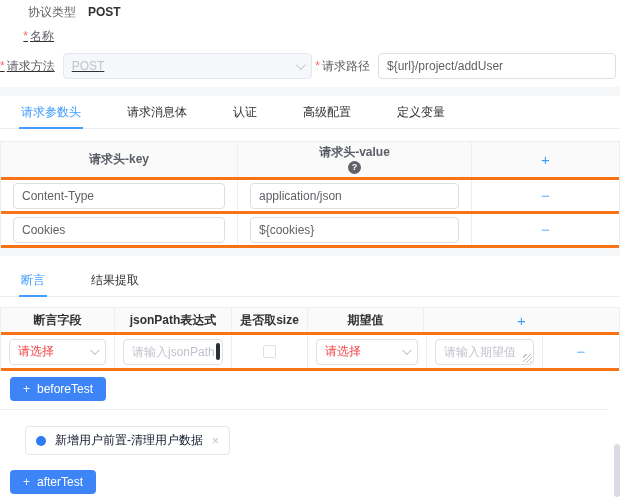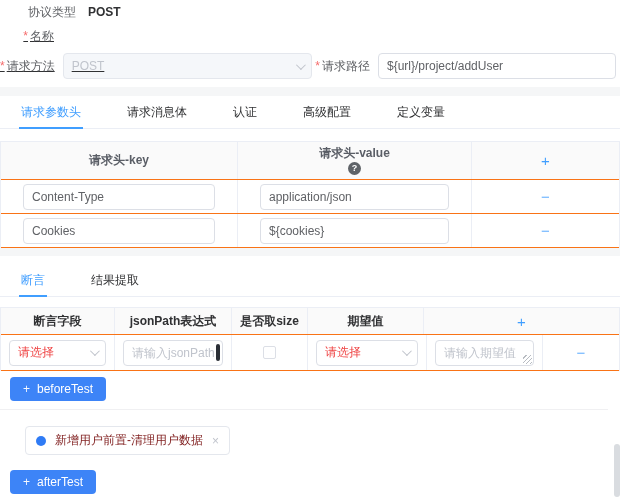--- a/index.html
+++ b/index.html
@@ -37,31 +37,31 @@
   .band2 { height:8px; }
 
   
   .tabbar { display:flex; padding-left:19px; border-bottom:1px solid #ebeef5; }
   .tab { margin-right:42px; padding:8px 2px 6px; border-bottom:2px solid transparent; margin-bottom:-1px;
          color:#303133; cursor:pointer; white-space:nowrap; }
   .tab.active { color:#409eff; border-bottom-color:#409eff; }
 
   
   .tbl { border:1px solid #ebeef5; border-bottom:none; margin-top:12px; }
-  .trow { display:flex; border-bottom:1px solid #f97316; align-items:stretch; }
+  .trow { display:flex; border-bottom:3px solid #f97316; align-items:stretch; }
   .tcell { border-right:1px solid #ebeef5; display:flex; align-items:center; justify-content:center; }
   .tcell:last-child { border-right:none; }
   .thead { background:#fafafa; color:#606266; font-weight:700; }
   .thead .tcell { color:#5a5e66; }
 
   
   .h-c1 { flex:0 0 237px; } .h-c2 { flex:0 0 234px; } .h-c3 { flex:1; }
   .h-head { height:38px; }
   .h-row  { height:34px; }
-  .h-row .tcell { padding:0 22px; }
+  .h-row .tcell { padding:0 12px; }
   .vcol { display:flex; flex-direction:column; align-items:center; line-height:13px; gap:2px; }
   .qicon { width:13px; height:13px; border-radius:50%; background:#5f6368; color:#fff; font-size:9px;
            font-weight:700; display:flex; align-items:center; justify-content:center; cursor:pointer; }
   .plus  { color:#409eff; font-size:15px; font-weight:400; cursor:pointer; }
   .minus { color:#66b1ff; font-size:15px; cursor:pointer; }
 
   
   .a-c1{flex:0 0 114px;} .a-c2{flex:0 0 117px;} .a-c3{flex:0 0 76px;}
   .a-c4{flex:0 0 119px;} .a-c5{flex:0 0 116px;} .a-c6{flex:1;}
   .a-head { height:27px; }
@@ -74,21 +74,21 @@
   .checkbox { width:13px; height:13px; border:1px solid #dcdfe6; border-radius:2px; background:#fff; cursor:pointer; }
 
   
   .btn-blue { display:inline-flex; align-items:center; gap:7px; background:#3d84f7; border:none; color:#fff;
               border-radius:4px; padding:5px 13px; font-size:12px; font-family:inherit; cursor:pointer; }
   .btn-plus { font-size:12px; opacity:.95; }
   .divider { height:1px; background:#f0f0f2; margin-right:12px; }
   .pre-tag { display:inline-flex; align-items:center; border:1px solid #e4e7ed; border-radius:4px;
              background:#fff; padding:5px 10px; margin:16px 0 0 25px; cursor:pointer; }
   .dot { width:10px; height:10px; border-radius:50%; background:#2f7bf5; margin-right:9px; }
-  .tag-text { color:#7f1d1d; }
+  .tag-text { color:#0f172a; }
   .tag-close { color:#c0c4cc; margin-left:9px; font-size:12px; cursor:pointer; }
 
   
   .vscroll { position:absolute; right:0; top:444px; width:6px; height:53px; background:#d9dce0; border-radius:3px; }
 </style>
 </head>
 <body>
 
 <div id="screen">
 

